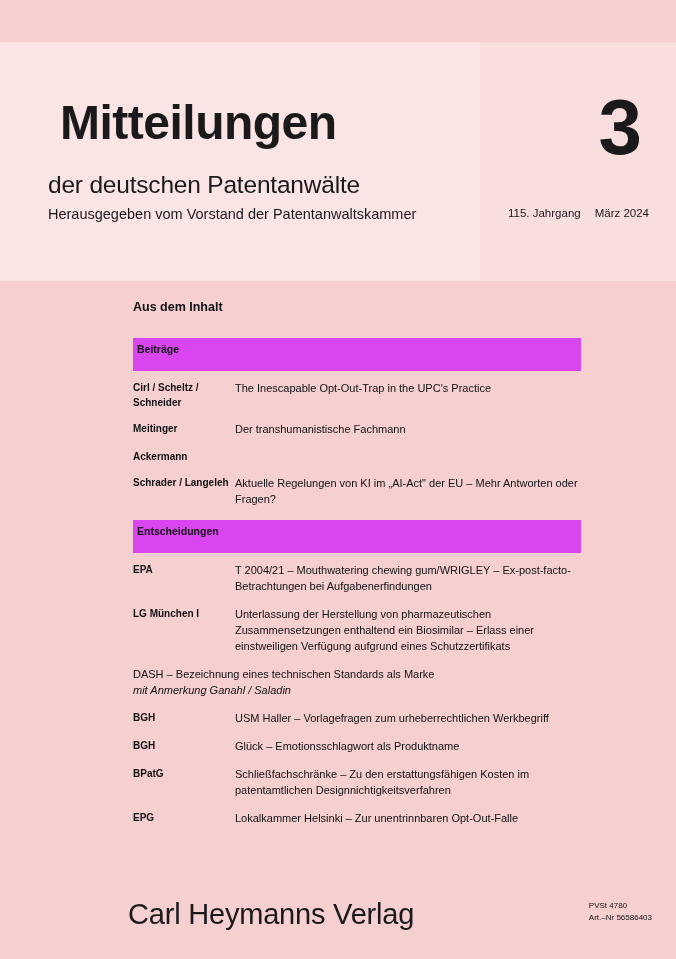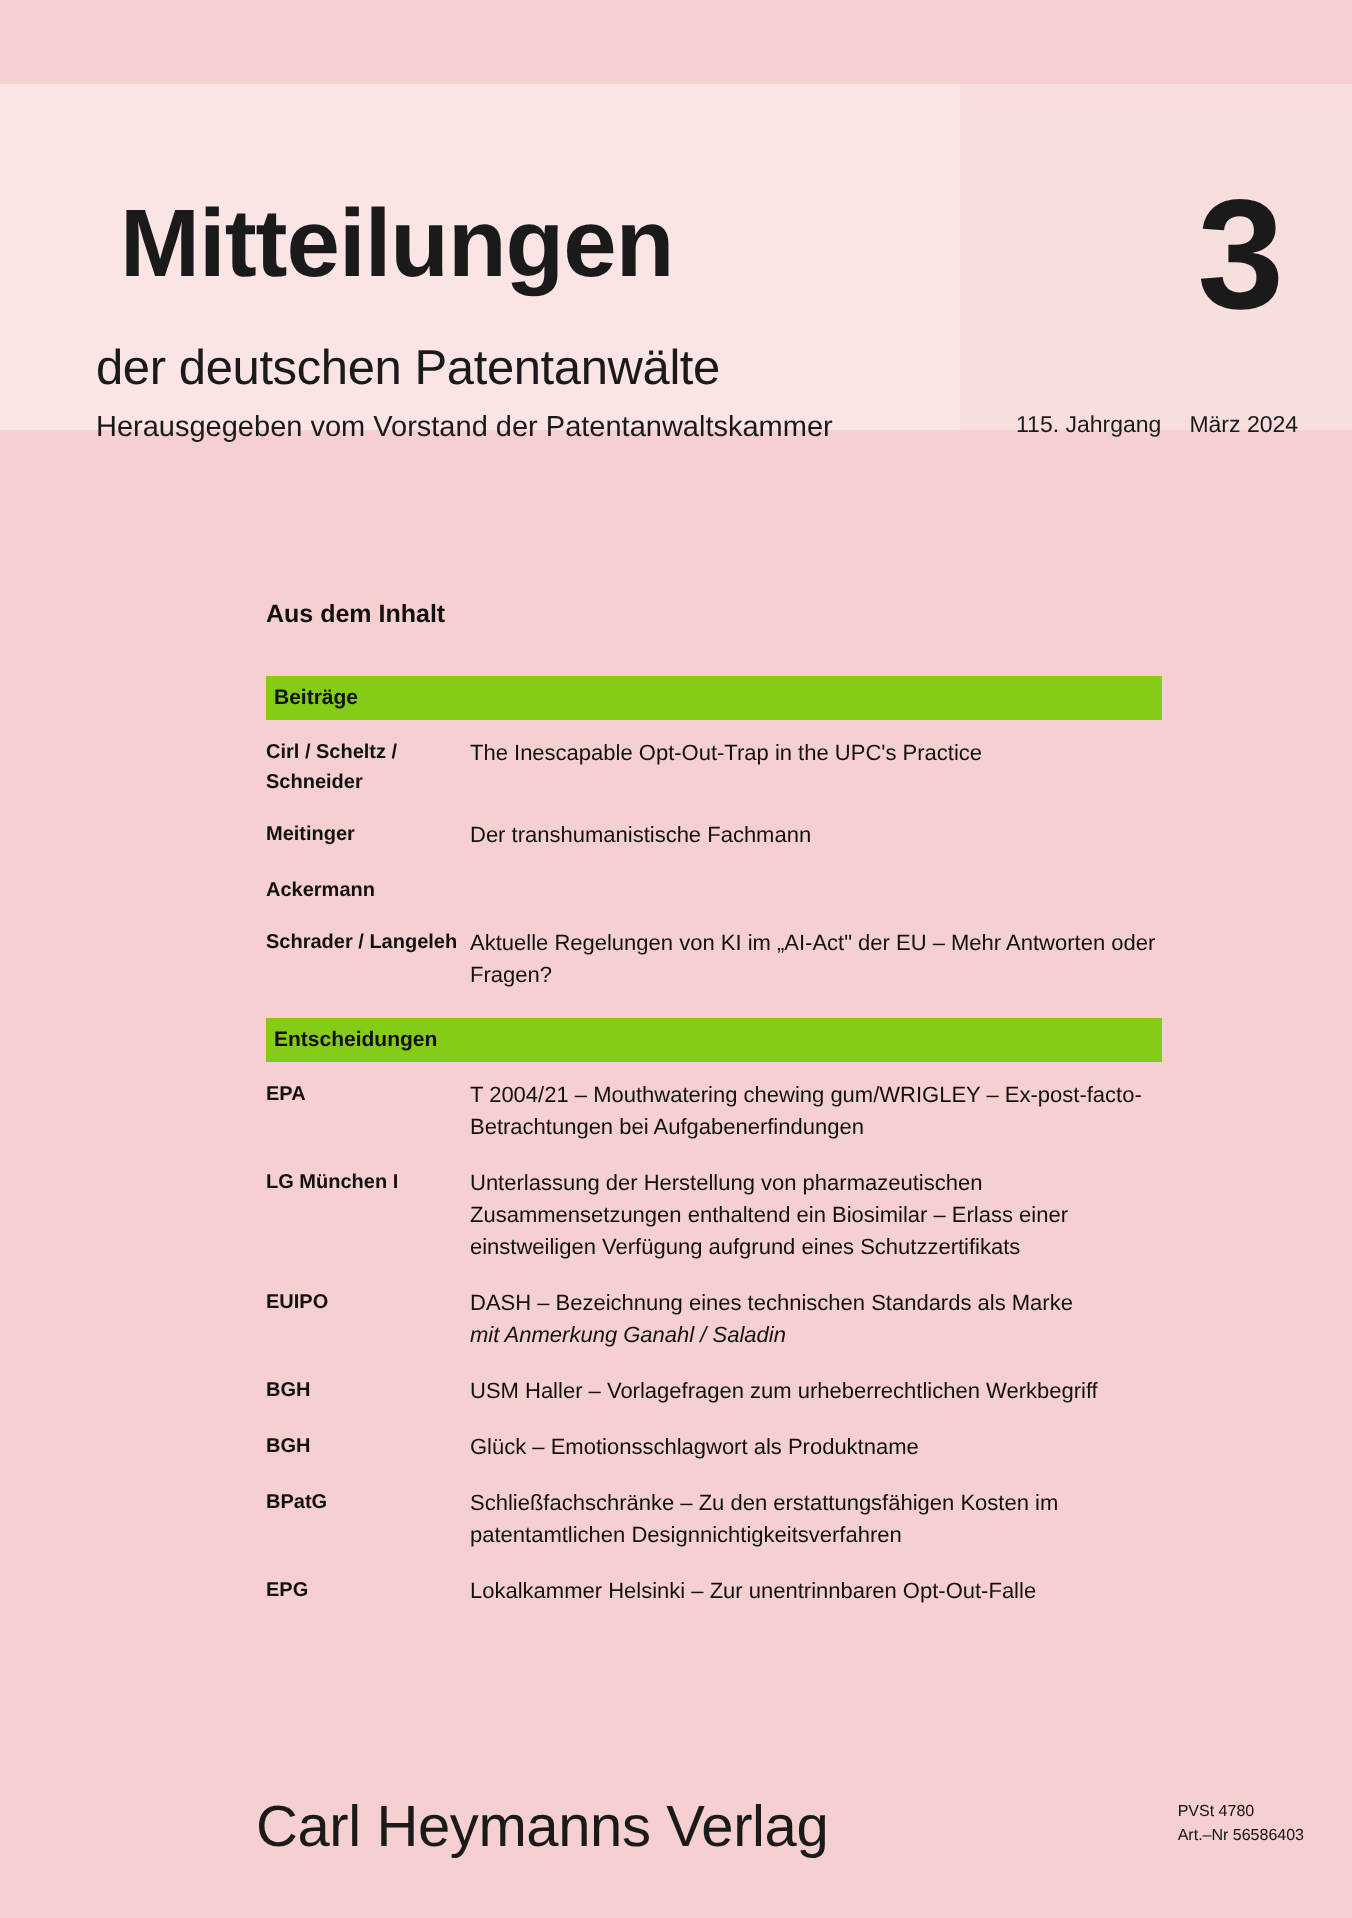--- a/index.html
+++ b/index.html
@@ -14,21 +14,21 @@
     overflow: hidden;
     position: relative;
   }
 
   
   .masthead {
     position: absolute;
     left: 0;
     top: 42px;
     width: 676px;
-    height: 173px;
+    height: 239px;
     background: #fae4e4;
     display: flex;
   }
   .masthead-left {
     width: 480px;
     height: 100%;
     position: relative;
   }
   .masthead-right {
     width: 196px;
@@ -90,25 +90,25 @@
     top: 300px;
     width: 448px;
   }
   .contents-title {
     font-size: 12.5px;
     font-weight: bold;
     color: #111;
     margin-bottom: 24px;
   }
   .section-bar {
-    background: #84cc16;
+    background: #d946ef;
     font-size: 10.5px;
     font-weight: bold;
     color: #111;
-    padding: 5px 6px 5px 4px;
+    padding: 5px 6px 16px 4px;
     margin-bottom: 10px;
     margin-top: 2px;
   }
   .entry {
     display: flex;
     margin-bottom: 12px;
   }
   .entry-author {
     width: 102px;
     flex: 0 0 102px;
@@ -189,21 +189,20 @@
 
   <div class="entry">
     <div class="entry-author">EPA</div>
     <div class="entry-text">T 2004/21 – Mouthwatering chewing gum/WRIGLEY – Ex-post-facto-Betrachtungen bei Aufgabenerfindungen</div>
   </div>
   <div class="entry">
     <div class="entry-author">LG München I</div>
     <div class="entry-text">Unterlassung der Herstellung von pharmazeutischen Zusammensetzungen enthaltend ein Biosimilar – Erlass einer einstweiligen Verfügung aufgrund eines Schutzzertifikats</div>
   </div>
   <div class="entry">
-    <div class="entry-author">EUIPO</div>
     <div class="entry-text">
       <span>DASH – Bezeichnung eines technischen Standards als Marke</span><br>
       <span class="italic">mit Anmerkung Ganahl / Saladin</span>
     </div>
   </div>
   <div class="entry">
     <div class="entry-author">BGH</div>
     <div class="entry-text">USM Haller – Vorlagefragen zum urheberrechtlichen Werkbegriff</div>
   </div>
   <div class="entry">

